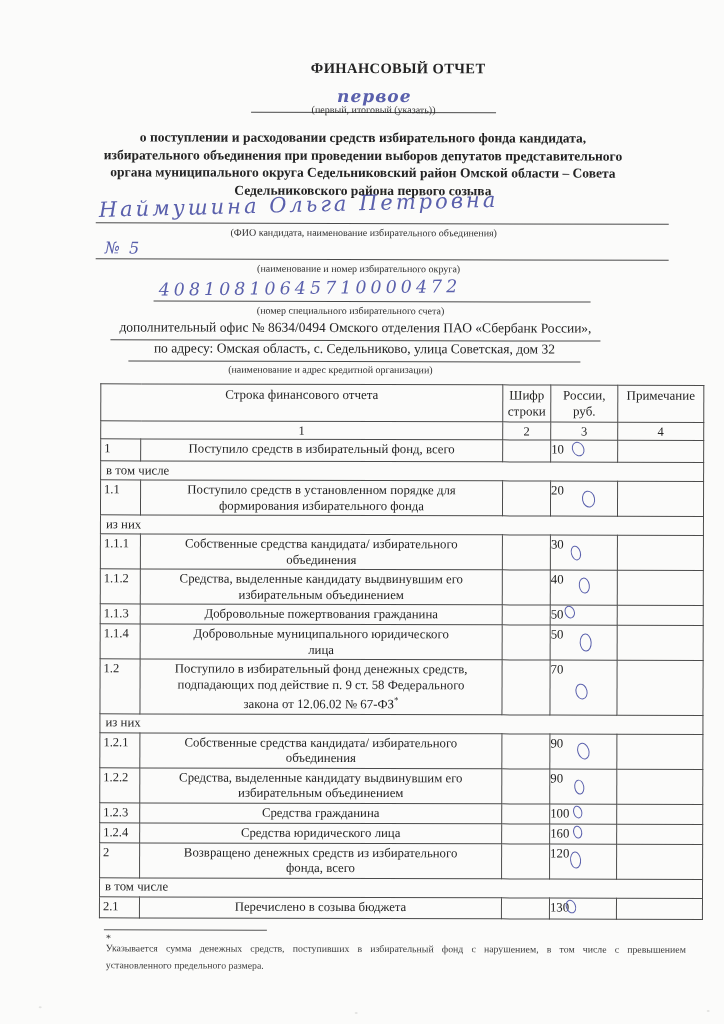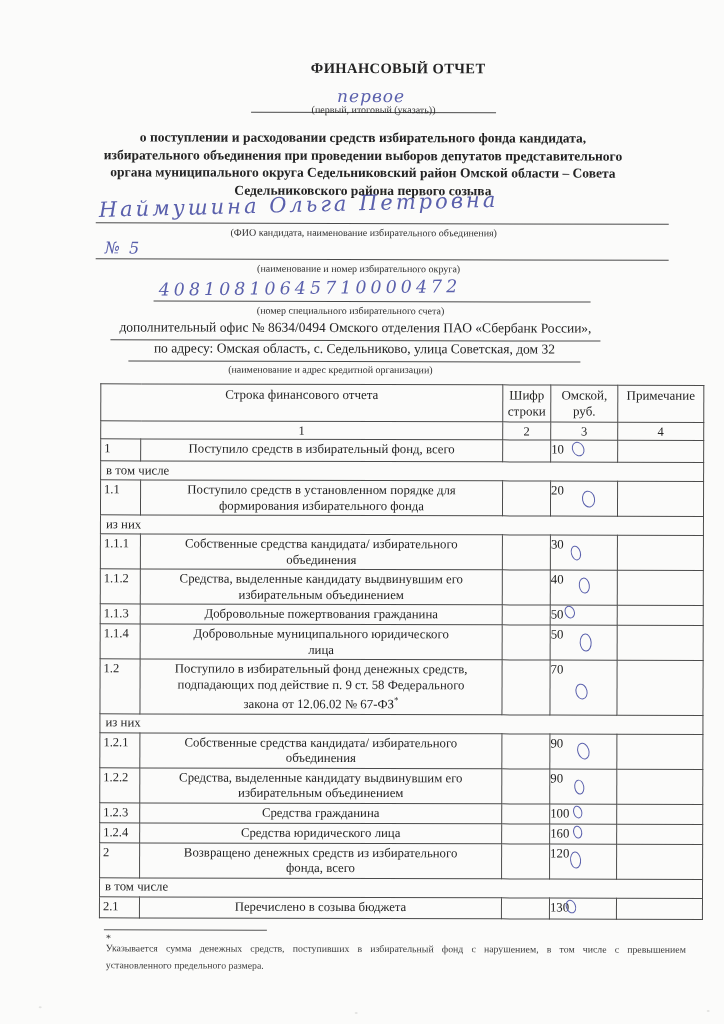--- a/index.html
+++ b/index.html
@@ -4,21 +4,21 @@
 <style>
   html,body{margin:0;padding:0;}
   body{width:724px;height:1024px;background:#fbfbfa;overflow:hidden;}
   .page{position:absolute;left:0;top:0;width:724px;height:1024px;
         font-family:"Liberation Serif",serif;color:var(--text,#242424);}
   .inner{position:absolute;left:0;top:0;width:724px;height:1024px;transform:rotate(0.15deg);}
   .abs{position:absolute;}
   .center{text-align:center;}
   .title{left:82px;top:60px;width:630px;font-weight:bold;font-size:14.5px;letter-spacing:.4px;}
   .hw{font-family:"DejaVu Serif",serif;font-style:italic;color:var(--ink,#5a60ac);}
-  .hw-type{left:336px;top:86px;font-size:17px;letter-spacing:1px;}
+  .hw-type{left:336px;top:86px;font-size:17px;letter-spacing:1px;font-weight:bold;}
   .uline{border-bottom:1px solid #4a4a4a;height:0;}
   .u-type{left:250px;top:112px;width:245px;}
   .caption{font-size:10px;color:#2e2e2e;white-space:nowrap;}
   .c-type{left:250px;top:104px;width:245px;}
   .subject{left:32px;top:129px;width:660px;font-weight:bold;font-size:13.5px;line-height:17.5px;white-space:pre-line;}
   .hw-name{left:98px;top:193px;font-size:21px;letter-spacing:3px;transform:rotate(-1.6deg);white-space:nowrap;}
   .u-name{left:95px;top:223px;width:573px;}
   .c-fio{left:163px;top:227px;width:400px;}
   .hw-district{left:104px;top:239px;font-size:16px;letter-spacing:2px;}
   .u-district{left:95px;top:259px;width:573px;}
@@ -91,21 +91,21 @@
           <col style="width:40px">
             <col style="width:362px">
             <col style="width:48px">
             <col style="width:67px">
             <col style="width:86px">
         </colgroup>
         <thead>
           <tr class="th-hdr">
             <th colspan="2">Строка финансового отчета</th>
             <th>Шифр строки</th>
-            <th>Омской, руб.</th>
+            <th>России, руб.</th>
             <th>Примечание</th>
           </tr>
           <tr class="num-row">
             <td colspan="2">1</td>
             <td>2</td>
             <td>3</td>
             <td>4</td>
           </tr>
         </thead>
         <tbody id="table-body">

